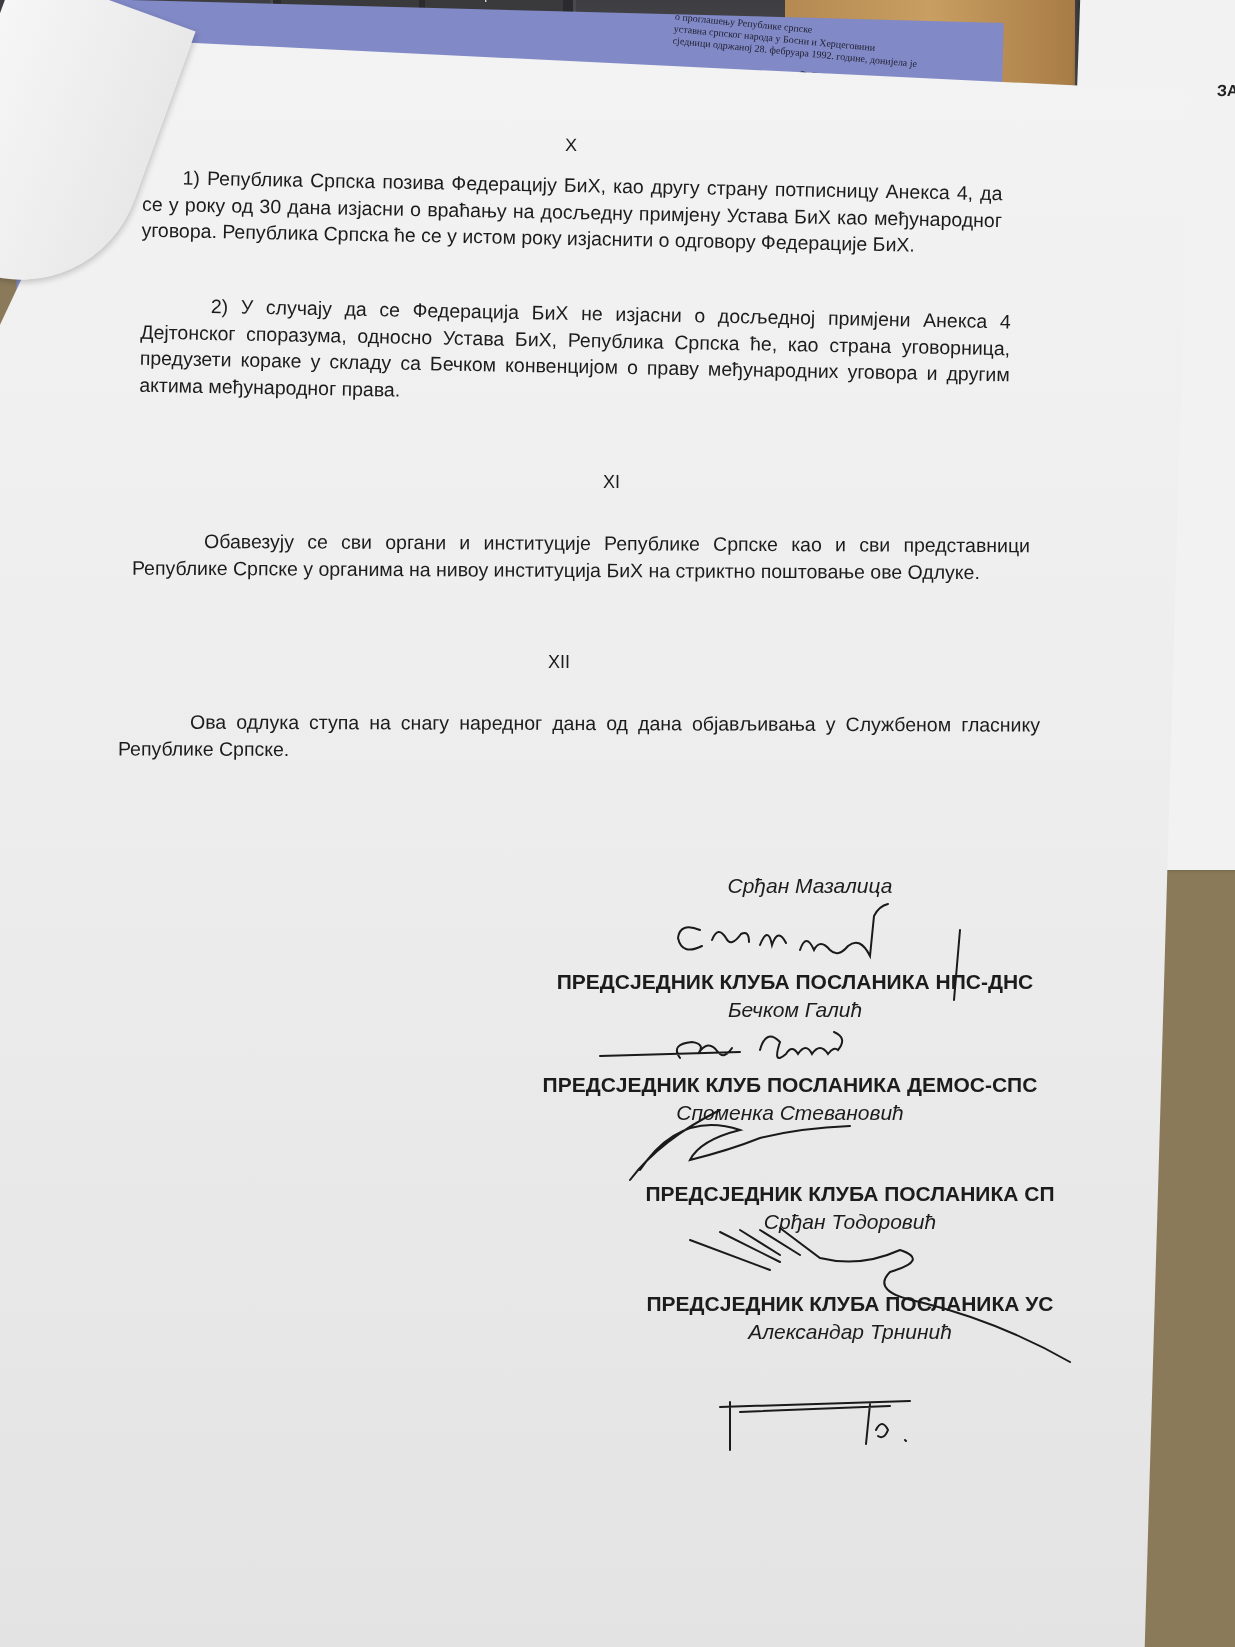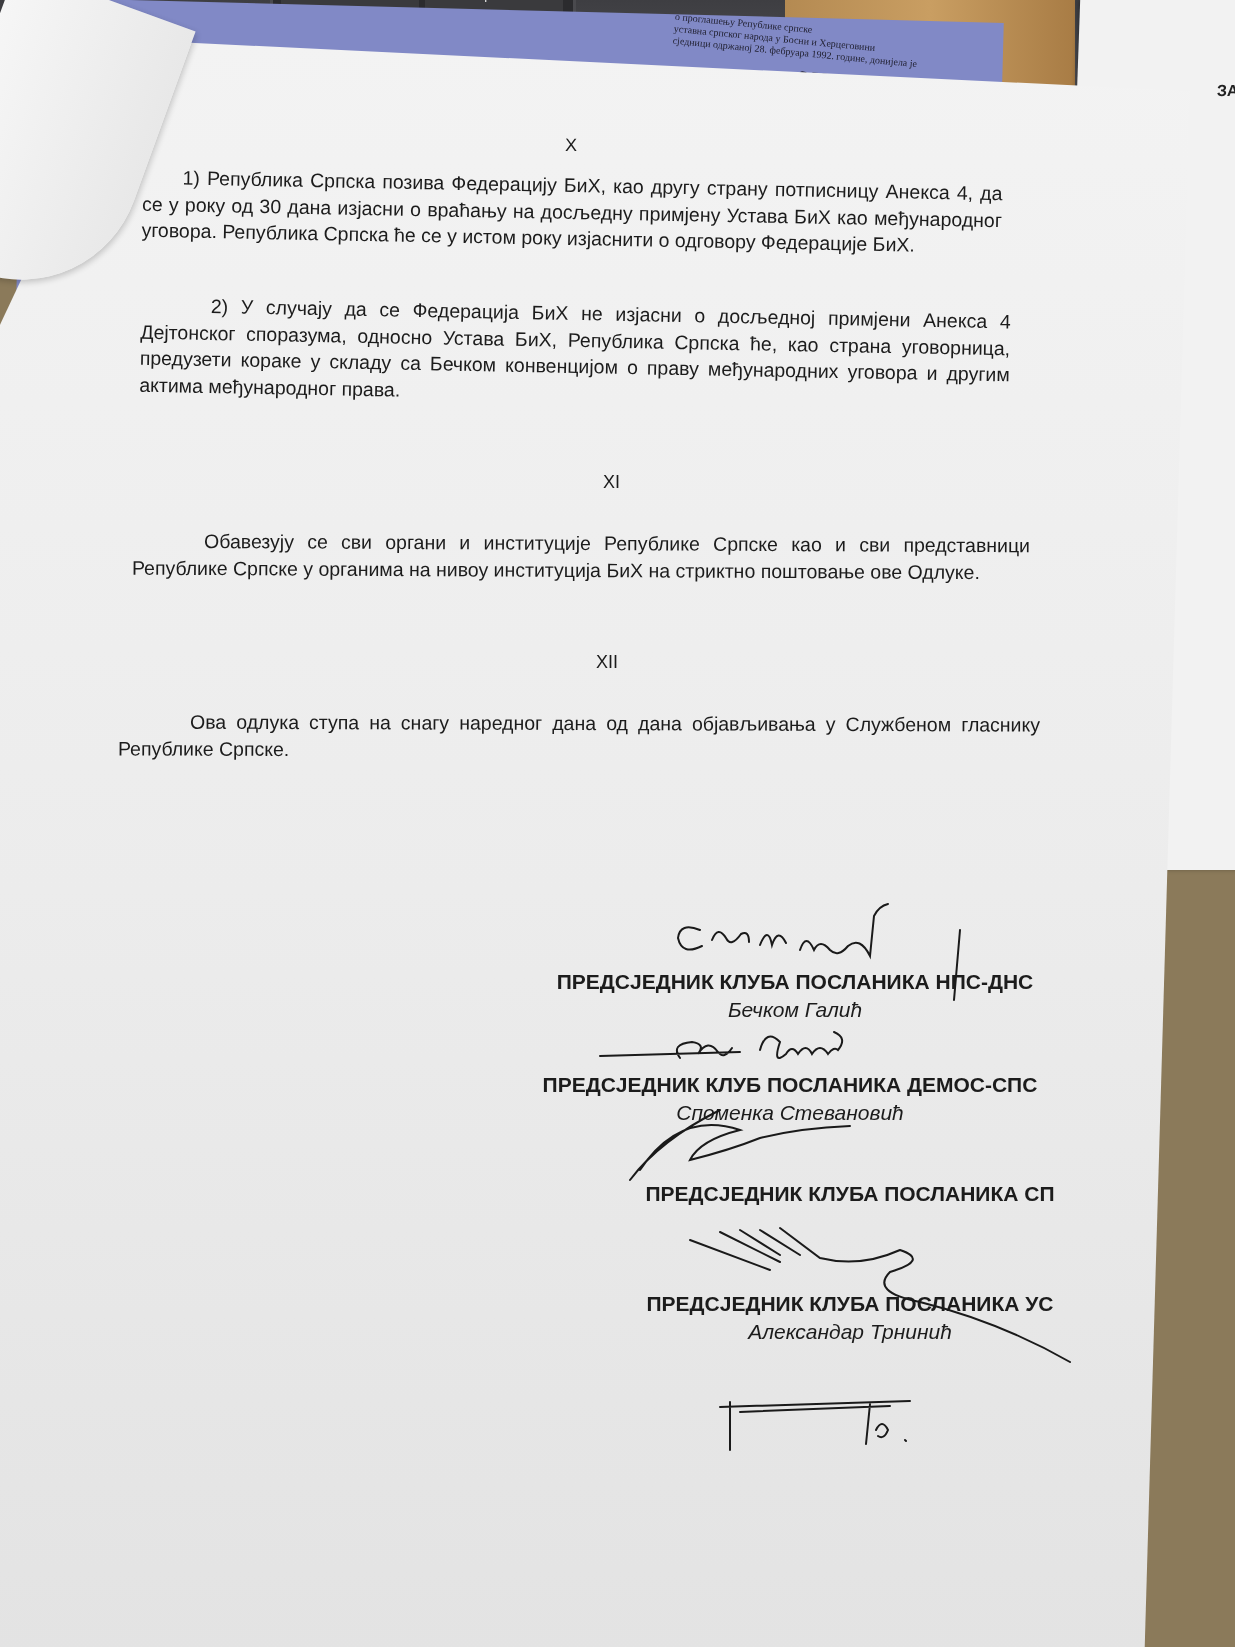--- a/index.html
+++ b/index.html
@@ -75,37 +75,39 @@
   </div>
   <div class="para" style="left:140px;top:300px;width:870px;transform:rotate(1.1deg);">
     <span class="indent" style="width:70px"></span><span>2) У случају да се Федерација БиХ не изјасни о досљедној примјени Анекса 4 Дејтонског споразума, односно Устава БиХ, Република Српска ће, као страна уговорница, предузети кораке у складу са Бечком конвенцијом о праву међународних уговора и другим актима међународног права.</span>
   </div>
 
   <div class="heading" style="left:560px;top:472px;margin-left:43px;">XI</div>
   <div class="para" style="left:132px;top:530px;width:898px;transform:rotate(0.3deg);">
     <span class="indent" style="width:72px"></span><span>Обавезују се сви органи и институције Републике Српске као и сви представници Републике Српске у органима на нивоу институција БиХ на стриктно поштовање ове Одлуке.</span>
   </div>
 
-  <div class="heading" style="left:596px;top:652px;">XII</div>
+  <div class="heading" style="left:548px;top:652px;">XII</div>
   <div class="para" style="left:118px;top:710px;width:922px;transform:rotate(0.2deg);">
     <span class="indent" style="width:72px"></span><span>Ова одлука ступа на снагу наредног дана од дана објављивања у Службеном гласнику Републике Српске.</span>
   </div>
 
   <div class="sig" style="left:570px;top:870px;width:480px;">
+    <div class="name">Срђан Мазалица</div>
   </div>
   <div class="sig" style="left:525px;top:970px;width:540px;">
     <div class="title">ПРЕДСЈЕДНИК КЛУБА ПОСЛАНИКА НПС-ДНС</div>
     <div class="name">Бечком Галић</div>
   </div>
   <div class="sig" style="left:500px;top:1073px;width:580px;">
     <div class="title">ПРЕДСЈЕДНИК  КЛУБ ПОСЛАНИКА ДЕМОС-СПС</div>
     <div class="name">Споменка Стевановић</div>
   </div>
   <div class="sig" style="left:620px;top:1182px;width:460px;">
     <div class="title">ПРЕДСЈЕДНИК КЛУБА ПОСЛАНИКА СП</div>
+    <div class="name">Срђан Тодоровић</div>
   </div>
   <div class="sig" style="left:615px;top:1292px;width:470px;">
     <div class="title">ПРЕДСЈЕДНИК КЛУБА ПОСЛАНИКА  УС</div>
     <div class="name">Александар Трнинић</div>
   </div>
 
   <svg class="scribble" width="1235" height="1647" style="left:0;top:0;">
     <g fill="none" stroke="#1a1a1a" stroke-width="2" stroke-linecap="round">
 
       <path d="M700 930 q-20 -8 -22 8 q4 18 24 8 M712 940 q6 -15 14 -2 q5 10 15 -4 q8 -4 8 8 M760 945 q8 -20 12 0 q6 -18 14 -2 M800 950 q6 -18 14 0 q6 -12 16 0 q8 8 18 -4 q12 -10 22 10 l4 -40 q5 -10 14 -12 M960 930 l-6 70"></path>

